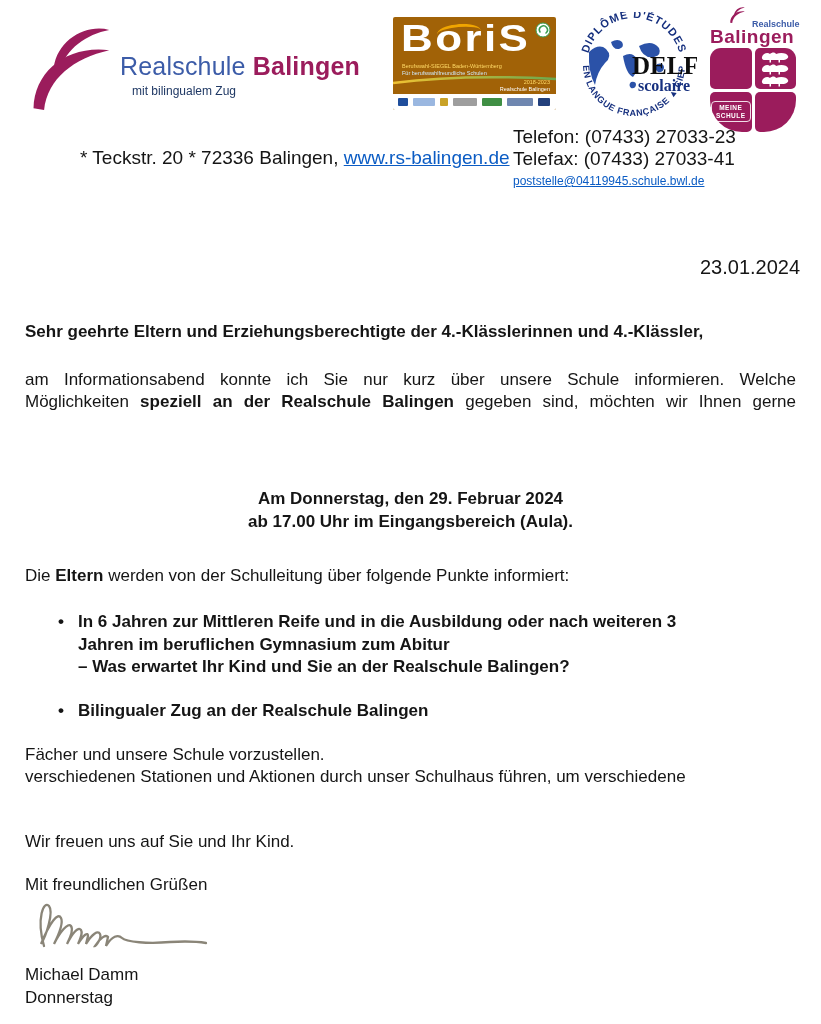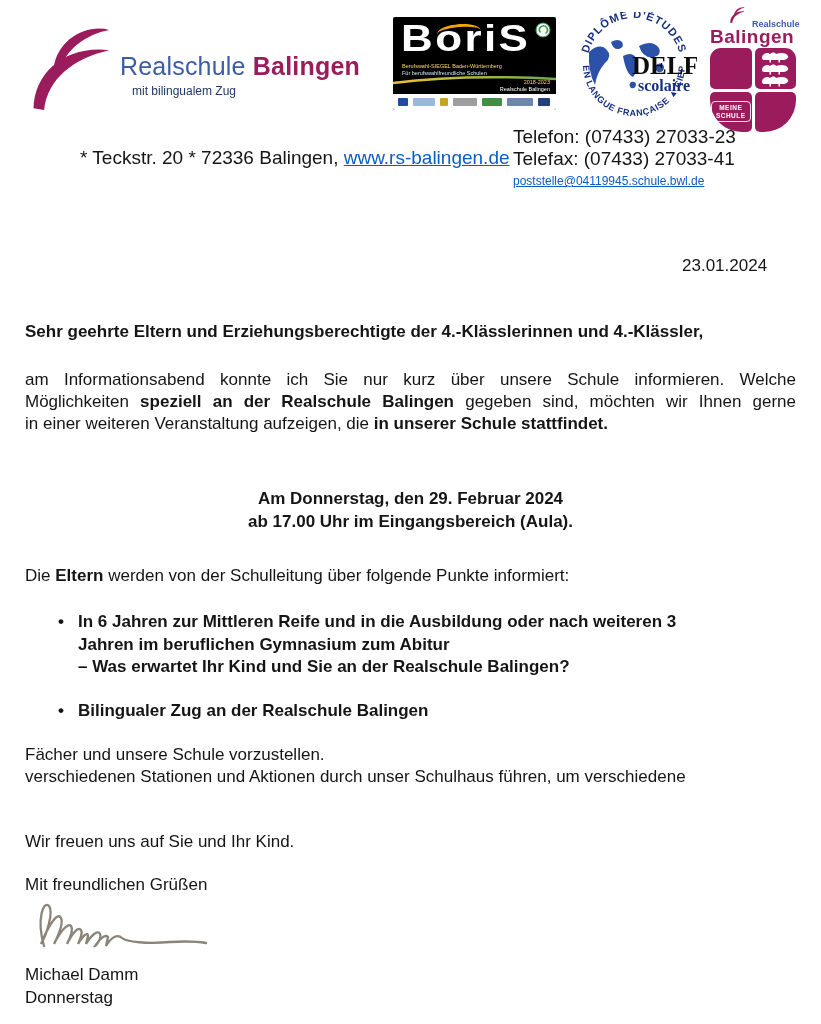--- a/index.html
+++ b/index.html
@@ -14,21 +14,21 @@
   
   .logo-left { left:30px; top:18px; display:flex; }
   .logo-swoosh { width:88px; height:96px; }
   .logo-text { margin-top:34px; margin-left:2px; }
   .logo-name { font-size:25px; letter-spacing:.2px; white-space:nowrap; }
   .logo-name .n1 { color:#3C5CA8; font-weight:400; }
   .logo-name .n2 { color:#9B1C5C; font-weight:700; }
   .logo-sub { font-size:12px; color:#1F3864; margin:3px 0 0 12px; }
 
   
-  .boris { left:393px; top:17px; width:163px; height:93px; background:#000000; border-radius:2px; }
+  .boris { left:393px; top:17px; width:163px; height:93px; background:#a16207; border-radius:2px; }
   .boris-title {
     position:absolute; left:8px; top:2px; color:#ffffff; font-weight:700;
     font-size:36px; letter-spacing:2px; transform:scaleX(1.22); transform-origin:left top;
     line-height:40px; white-space:nowrap;
   }
   .boris-arc { position:absolute; left:44px; top:7px; width:44px; height:14px;
     border-top:3.5px solid #F0A500; border-radius:50%; transform:rotate(-5deg); }
   .boris-badge { position:absolute; right:5px; top:5px; }
   .boris-sub { position:absolute; left:9px; top:46px; font-size:5.5px; line-height:7px; white-space:nowrap; }
   .boris-sub .s1 { color:#FFD966; display:block; }
@@ -57,21 +57,21 @@
     color:#ffffff; font-size:6.5px; font-weight:700; text-align:center; line-height:7.5px; letter-spacing:.5px; }
   .meine-badge span { display:block; }
 
   
   .address { left:80px; top:147px; font-size:19px; white-space:nowrap; }
   .address a, .contact a { color:#0B5CC4; text-decoration:underline; }
   .contact { left:513px; top:126px; font-size:19px; line-height:22px; white-space:nowrap; }
   .contact .email { font-size:12px; }
 
   
-  .date { left:682px; top:256px; font-size:17px; }
+  .date { left:700px; top:256px; font-size:20px; }
   .body-block { left:25px; width:771px; font-size:17px; }
   .salutation { top:322px; font-weight:700; }
   .p1 { top:369px; line-height:22px; }
   .just { text-align:justify; text-align-last:justify; }
   .invite { top:487px; text-align:center; font-weight:700; line-height:23px; }
   .eltern { top:566px; }
   .bullet-item { font-weight:700; line-height:22.5px; }
   .b1 { top:611px; }
   .b2 { top:700px; }
   .bullet-dot { position:absolute; left:33px; top:0; }
@@ -205,21 +205,20 @@
     <div class="email"><a href="#">poststelle@04119945.schule.bwl.de</a></div>
   </div>
 
   <div class="abs date">23.01.2024</div>
 
   <div class="abs body-block salutation">Sehr geehrte Eltern und Erziehungsberechtigte der 4.-Klässlerinnen und 4.-Klässler,</div>
 
   <div class="abs body-block p1">
     <div class="just">am Informationsabend konnte ich Sie nur kurz über unsere Schule informieren. Welche</div>
     <div class="just"><span>Möglichkeiten </span><b>speziell an der Realschule Balingen</b><span> gegeben sind, möchten wir Ihnen gerne</span></div>
-    <div><span>in einer weiteren Veranstaltung aufzeigen, die </span><b>in unserer Schule stattfindet.</b></div>
   </div>
 
   <div class="abs body-block invite">
     <div>Am Donnerstag, den 29. Februar 2024</div>
     <div>ab 17.00 Uhr im Eingangsbereich (Aula).</div>
   </div>
 
   <div class="abs body-block eltern"><span>Die </span><b>Eltern</b><span> werden von der Schulleitung über folgende Punkte informiert:</span></div>
 
   <div class="abs body-block bullet-item b1">

